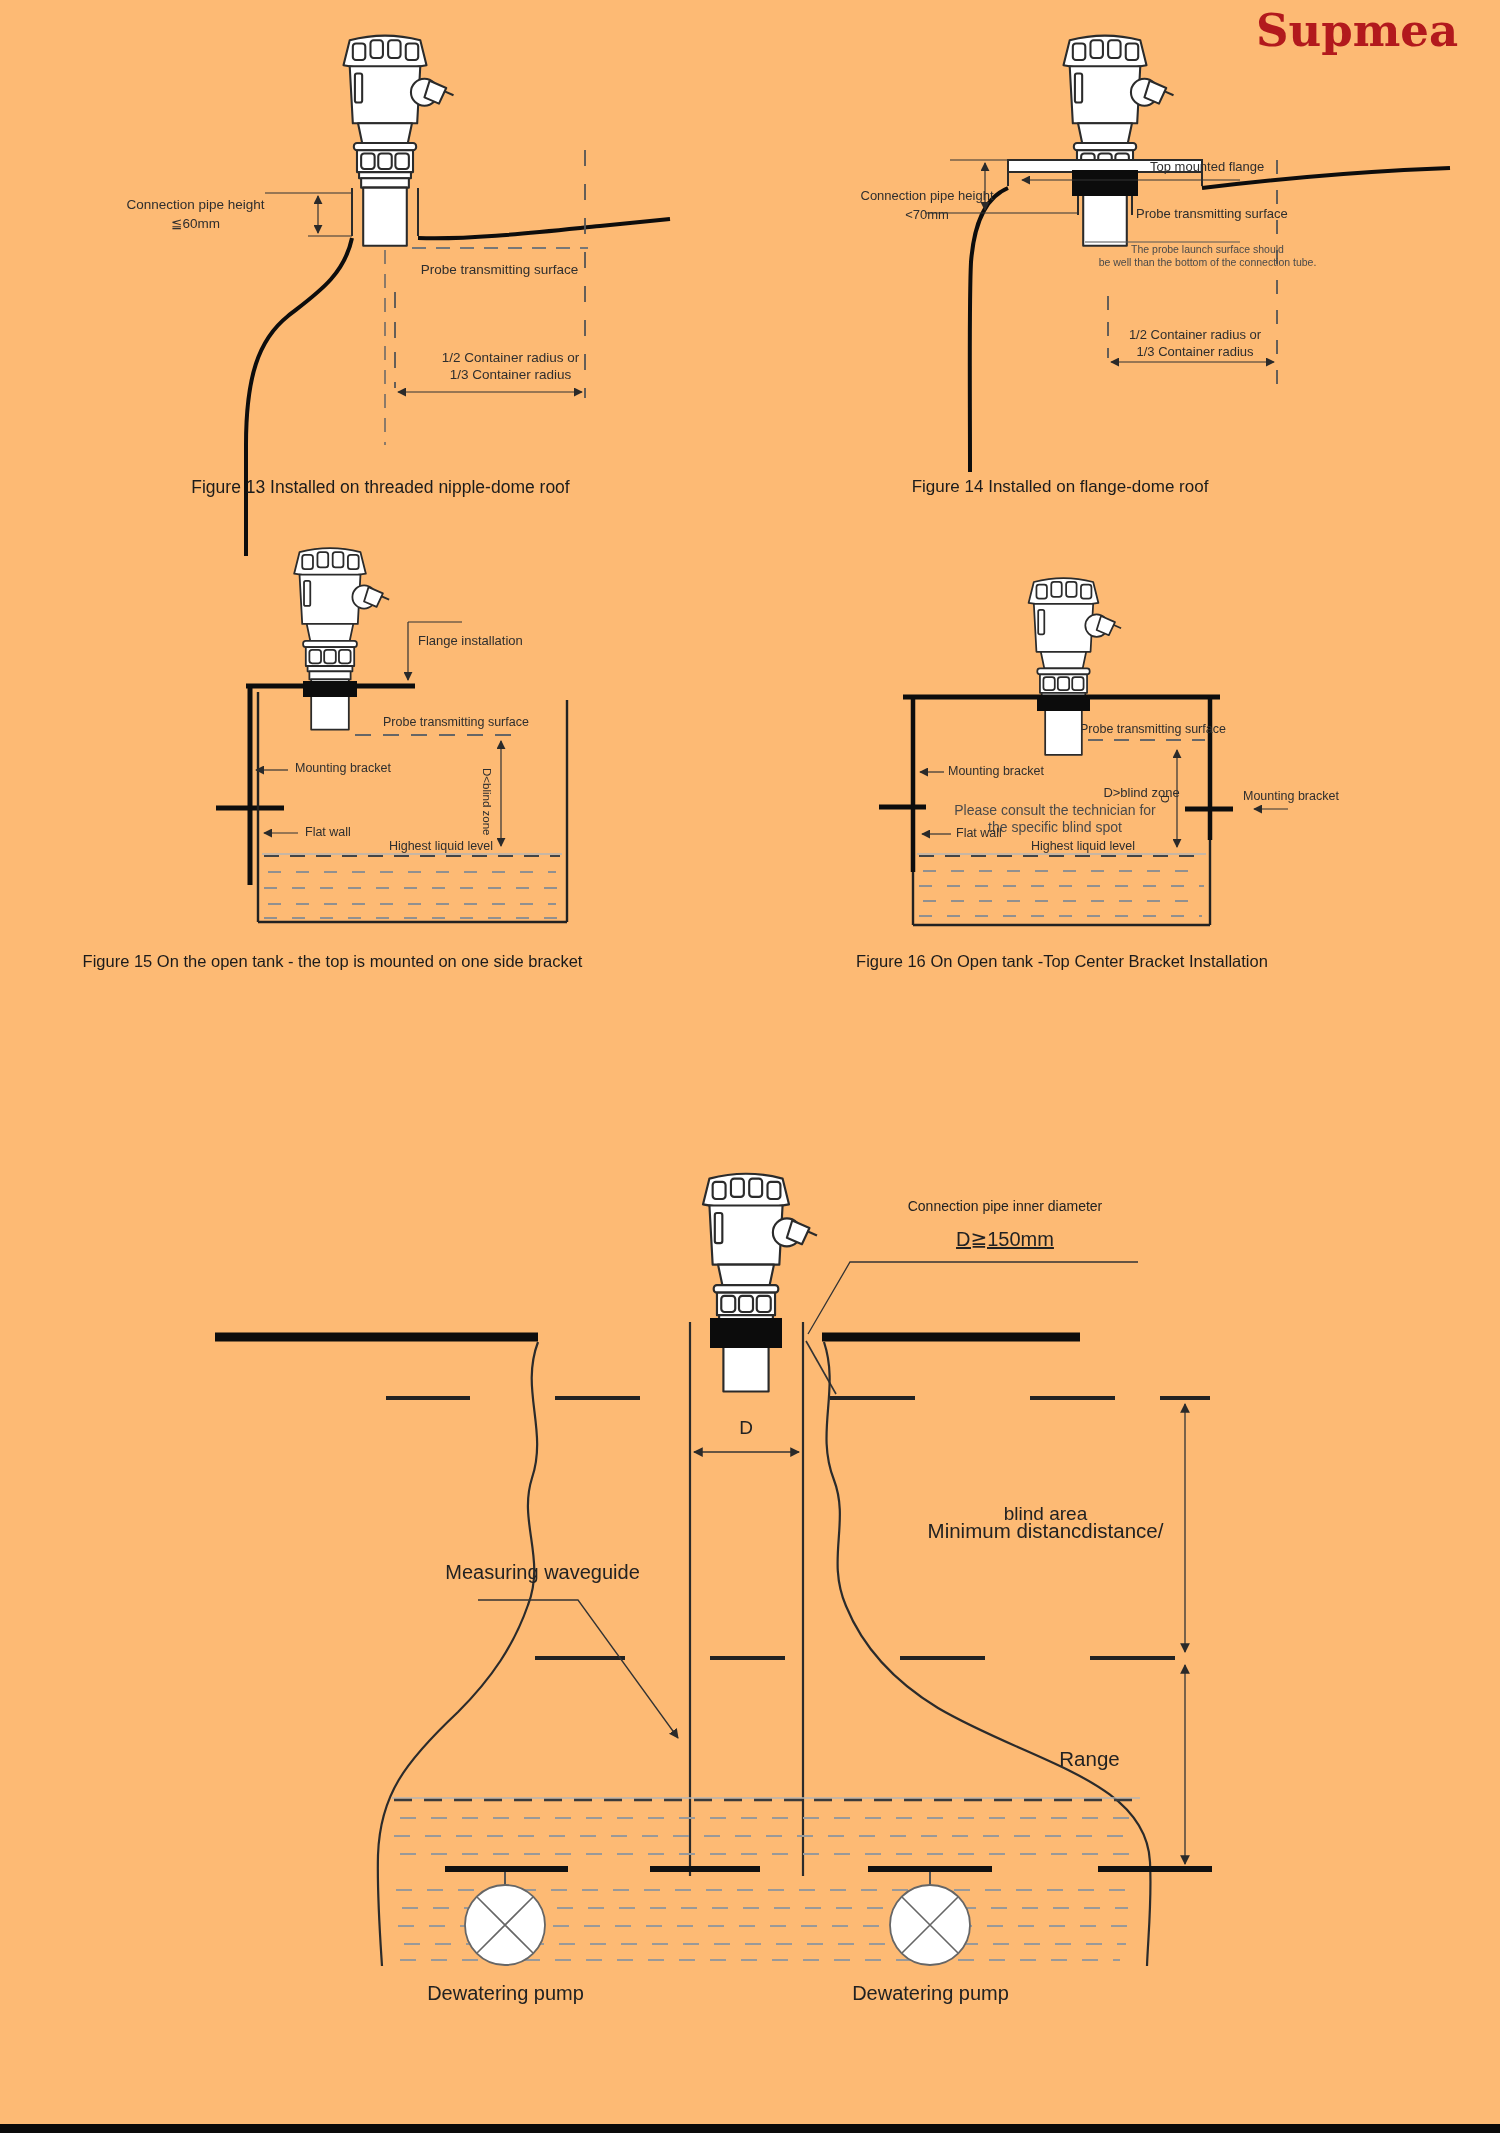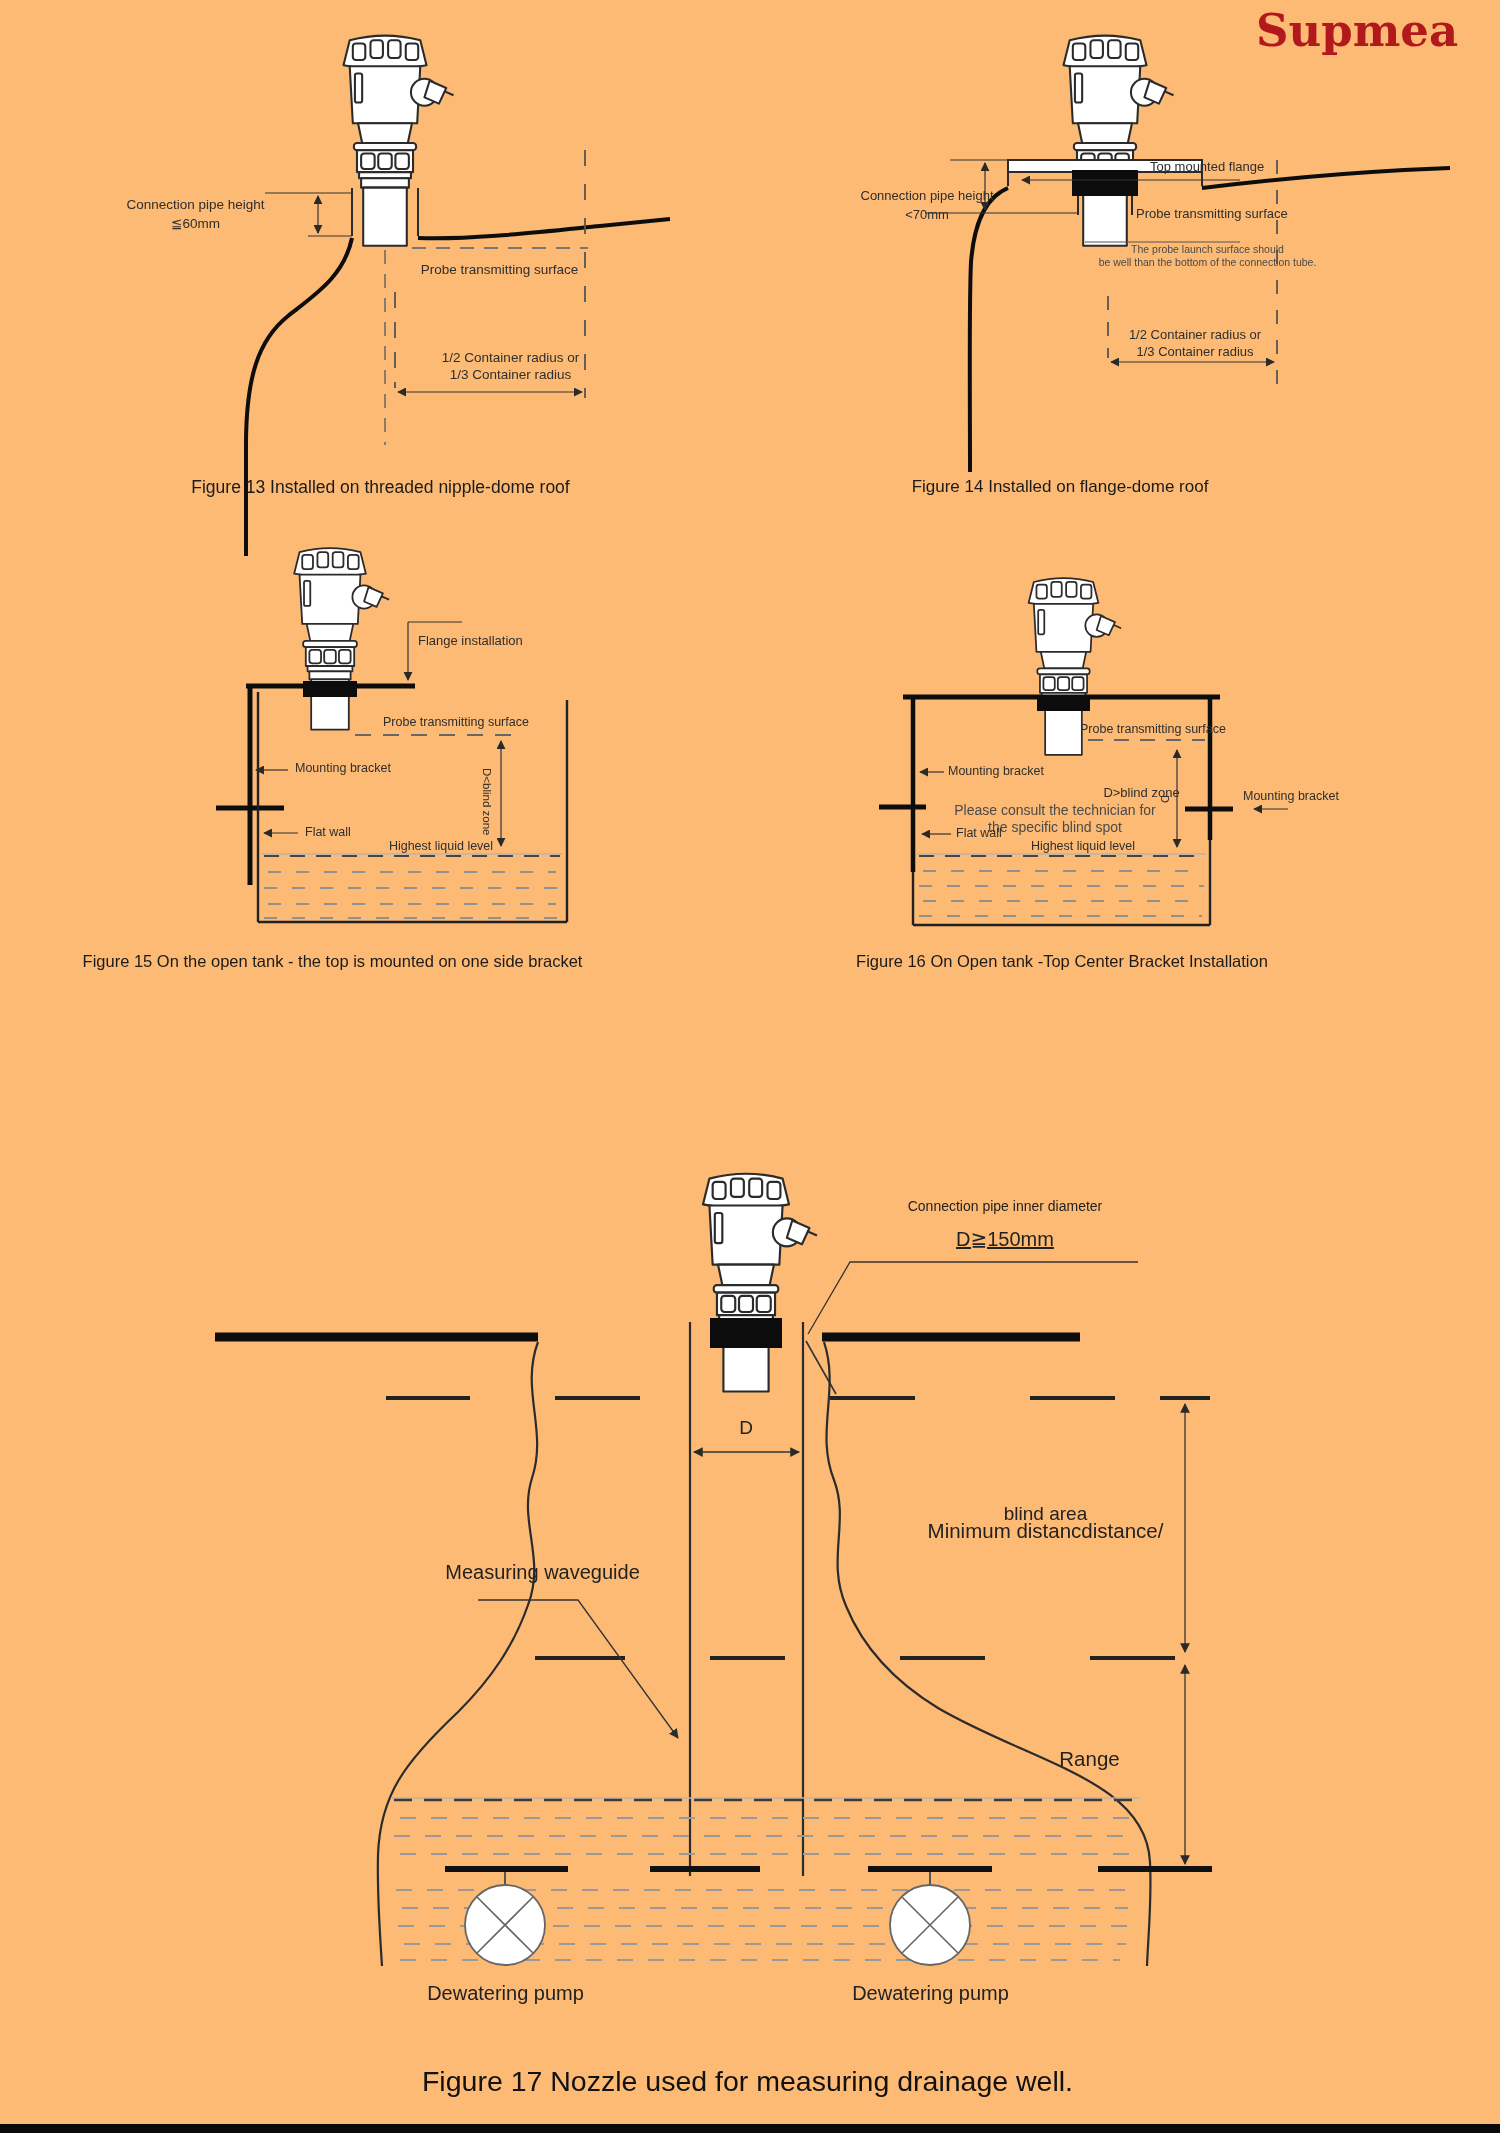--- a/index.html
+++ b/index.html
@@ -212,16 +212,15 @@
 
   <div class="lbl" style="left:810px;top:1198px;width:390px;font-size:14px;color:#222;">Connection pipe inner diameter</div>
   <div class="lbl" style="left:810px;top:1227px;width:390px;font-size:20px;color:#222;text-decoration:underline;">D≧150mm</div>
   <div class="lbl" style="left:714px;top:1416px;width:64px;font-size:19px;color:#222;">D</div>
   <div class="lbl" style="left:888px;top:1474px;width:315px;font-size:20.5px;color:#222;margin-top:44px;">Minimum distancdistance/</div>
   <div class="lbl" style="left:888px;top:1502px;width:315px;font-size:19px;color:#222;">blind area</div>
   <div class="lbl" style="left:405px;top:1560px;width:275px;font-size:20px;color:#222;">Measuring waveguide</div>
   <div class="lbl" style="left:1032px;top:1746px;width:115px;font-size:20.5px;color:#222;">Range</div>
   <div class="lbl" style="left:378px;top:1981px;width:255px;font-size:20px;color:#222;">Dewatering pump</div>
   <div class="lbl" style="left:803px;top:1981px;width:255px;font-size:20px;color:#222;">Dewatering pump</div>
-  <div class="lbl caption" style="left:205px;top:2064px;width:1085px;font-size:28.5px;color:#111;">Figure 17 Nozzle used for measuring drainage well.</div>
 
   <div class="bottom-bar"></div>
 </div>
 
 </body></html>

